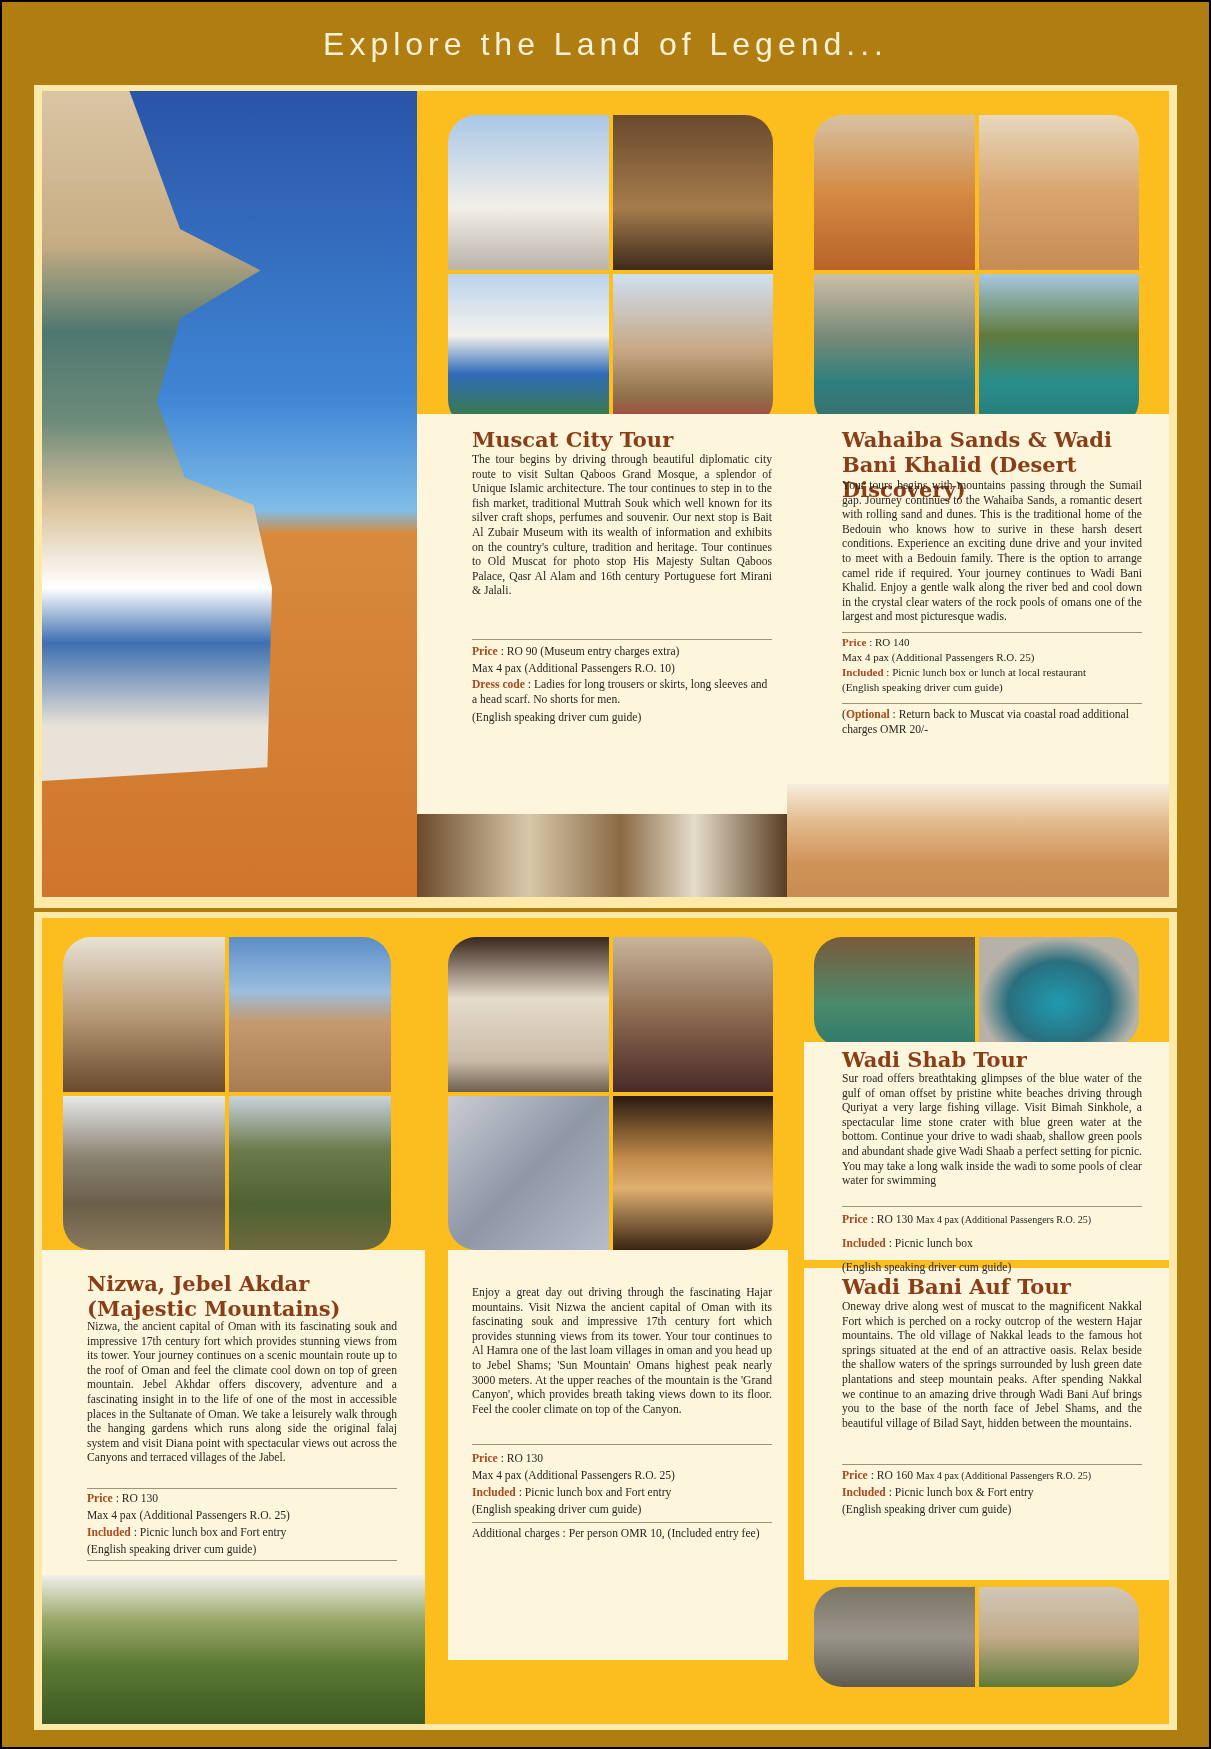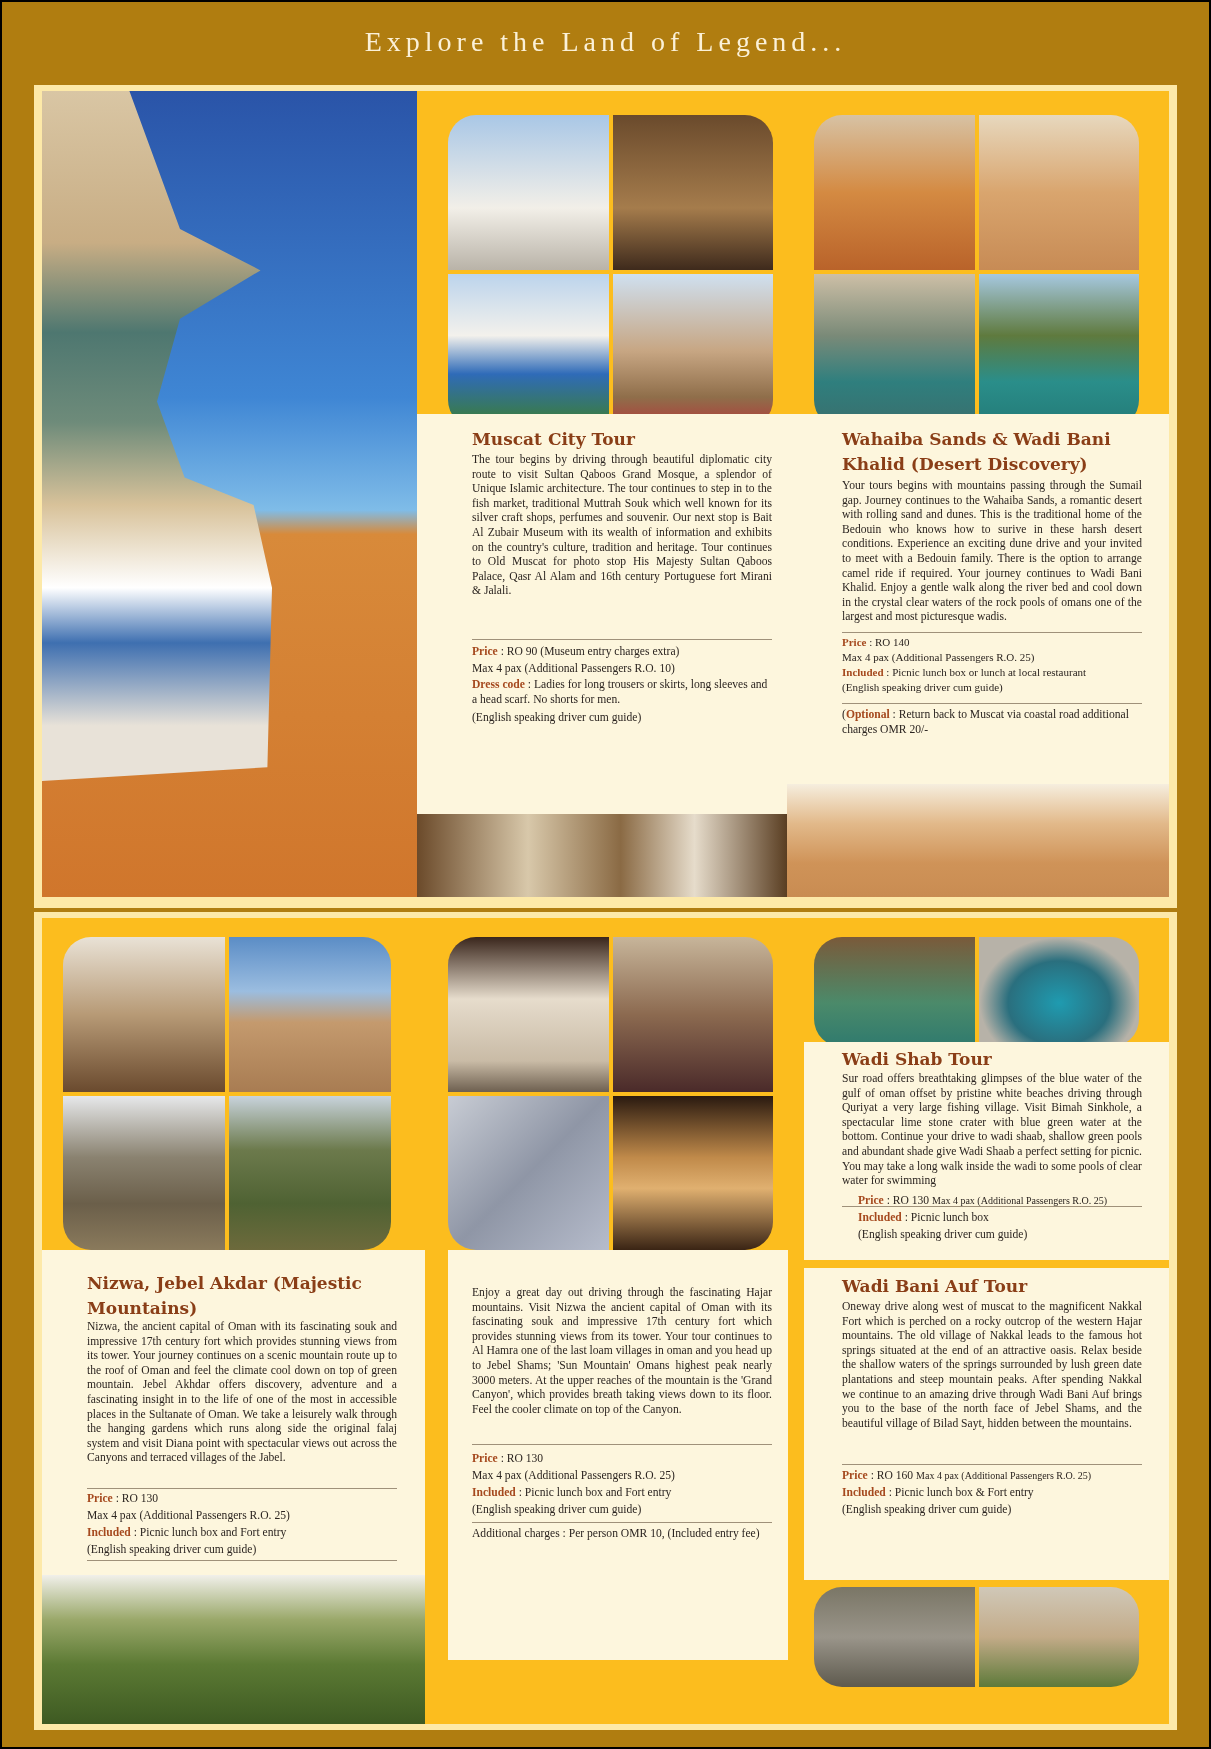--- a/index.html
+++ b/index.html
@@ -1,27 +1,27 @@
 <!DOCTYPE html>
 <html><head>
 <meta charset="utf-8">
 <style>
   * { box-sizing: border-box; margin: 0; padding: 0; }
   body { width: 1211px; height: 1749px; background: #000; font-family: "DejaVu Serif", serif; overflow: hidden; }
   .frame { position: absolute; left: 2px; top: 2px; width: 1207px; height: 1745px; background: #b07d10; }
-  .header-title { position: absolute; left: 0; top: 24px; width: 1207px; text-align: center; color: #fbf1d8; font-family: Liberation Serif, serif; font-size: 28px; letter-spacing: 5px; }
+  .header-title { position: absolute; left: 0; top: 24px; width: 1207px; text-align: center; color: #fbf1d8; font-family: Liberation Sans, sans-serif; font-size: 32px; letter-spacing: 5px; }
   .panel { position: absolute; left: 32px; width: 1143px; background: #fde9a8; }
   .panel-top { top: 83px; height: 823px; }
   .panel-bottom { top: 910px; height: 818px; }
   .yellow { position: absolute; background: #fcbd1e; }
   .cream { position: absolute; background: #fdf6dd; }
   .photo { position: absolute; overflow: hidden; }
   .grid4 { position: absolute; display: grid; grid-template-columns: 1fr 1fr; grid-template-rows: 1fr 1fr; gap: 4px; border-radius: 28px; overflow: hidden; }
   .grid4 > div { width: 100%; height: 100%; }
-  .section-title { position: absolute; color: #8a3e17; font-family: "DejaVu Serif", serif; font-weight: bold; font-size: 17px; line-height: 25px; }
+  .section-title { position: absolute; color: #8a3e17; font-family: "DejaVu Serif", serif; font-weight: bold; font-size: 21px; line-height: 25px; }
   .body-text { position: absolute; color: #2b2420; font-family: "Liberation Serif", serif; font-size: 11.6px; line-height: 14.6px; text-align: justify; }
   .info { position: absolute; color: #2b2420; font-family: "Liberation Serif", serif; font-size: 11.6px; line-height: 17px; }
   .info .label { color: #a5491e; font-weight: bold; }
   .rule { position: absolute; height: 0; border-top: 1.5px solid #9f917a; }
   .cta { position: absolute; background: #d91c23; border-radius: 16px; color: #fff; text-align: center; font-family: "Liberation Serif", serif; font-size: 12px; line-height: 15px; padding-top: 7px; }
   .cta b { font-weight: bold; }
 </style>
 </head>
 <body>
 
@@ -126,21 +126,21 @@
       <div>(English speaking driver cum guide)</div>
     </div>
     <div class="rule" style="left:438px;top:610px;width:300px;"></div>
     <div class="info" style="left:438px;top:614px;width:300px;line-height:16px;">
       <div>Additional charges : Per person OMR 10, (Included entry fee)</div>
     </div>
 
     <div class="section-title" style="left:808px;top:135px;width:300px;">Wadi Shab Tour</div>
     <div class="body-text" style="left:808px;top:160px;width:300px;">Sur road offers breathtaking glimpses of the blue water of the gulf of oman offset by pristine white beaches driving through Quriyat a very large fishing village. Visit Bimah Sinkhole, a spectacular lime stone crater with blue green water at the bottom. Continue your drive to wadi shaab, shallow green pools and abundant shade give Wadi Shaab a perfect setting for picnic. You may take a long walk inside the wadi to some pools of clear water for swimming</div>
     <div class="rule" style="left:808px;top:294px;width:300px;"></div>
-    <div class="info" style="left:808px;top:280px;width:300px;line-height:17px;margin-left:16px;">
+    <div class="info" style="left:808px;top:296px;width:300px;line-height:24px;">
       <div><span class="label">Price</span> <span>: RO 130</span> <span style="font-size:10px;">Max 4 pax (Additional Passengers R.O. 25)</span></div>
       <div><span class="label">Included</span> <span>: Picnic lunch box</span></div>
       <div>(English speaking driver cum guide)</div>
     </div>
 
     <div class="section-title" style="left:808px;top:362px;width:300px;">Wadi Bani Auf Tour</div>
     <div class="body-text" style="left:808px;top:388px;width:300px;">Oneway drive along west of muscat to the magnificent Nakkal Fort which is perched on a rocky outcrop of the western Hajar mountains. The old village of Nakkal leads to the famous hot springs situated at the end of an attractive oasis. Relax beside the shallow waters of the springs surrounded by lush green date plantations and steep mountain peaks. After spending Nakkal we continue to an amazing drive through Wadi Bani Auf brings you to the base of the north face of Jebel Shams, and the beautiful village of Bilad Sayt, hidden between the mountains.</div>
     <div class="rule" style="left:808px;top:552px;width:300px;"></div>
     <div class="info" style="left:808px;top:555px;width:300px;line-height:17px;">
       <div><span class="label">Price</span> <span>: RO 160</span> <span style="font-size:10px;">Max 4 pax (Additional Passengers R.O. 25)</span></div>

